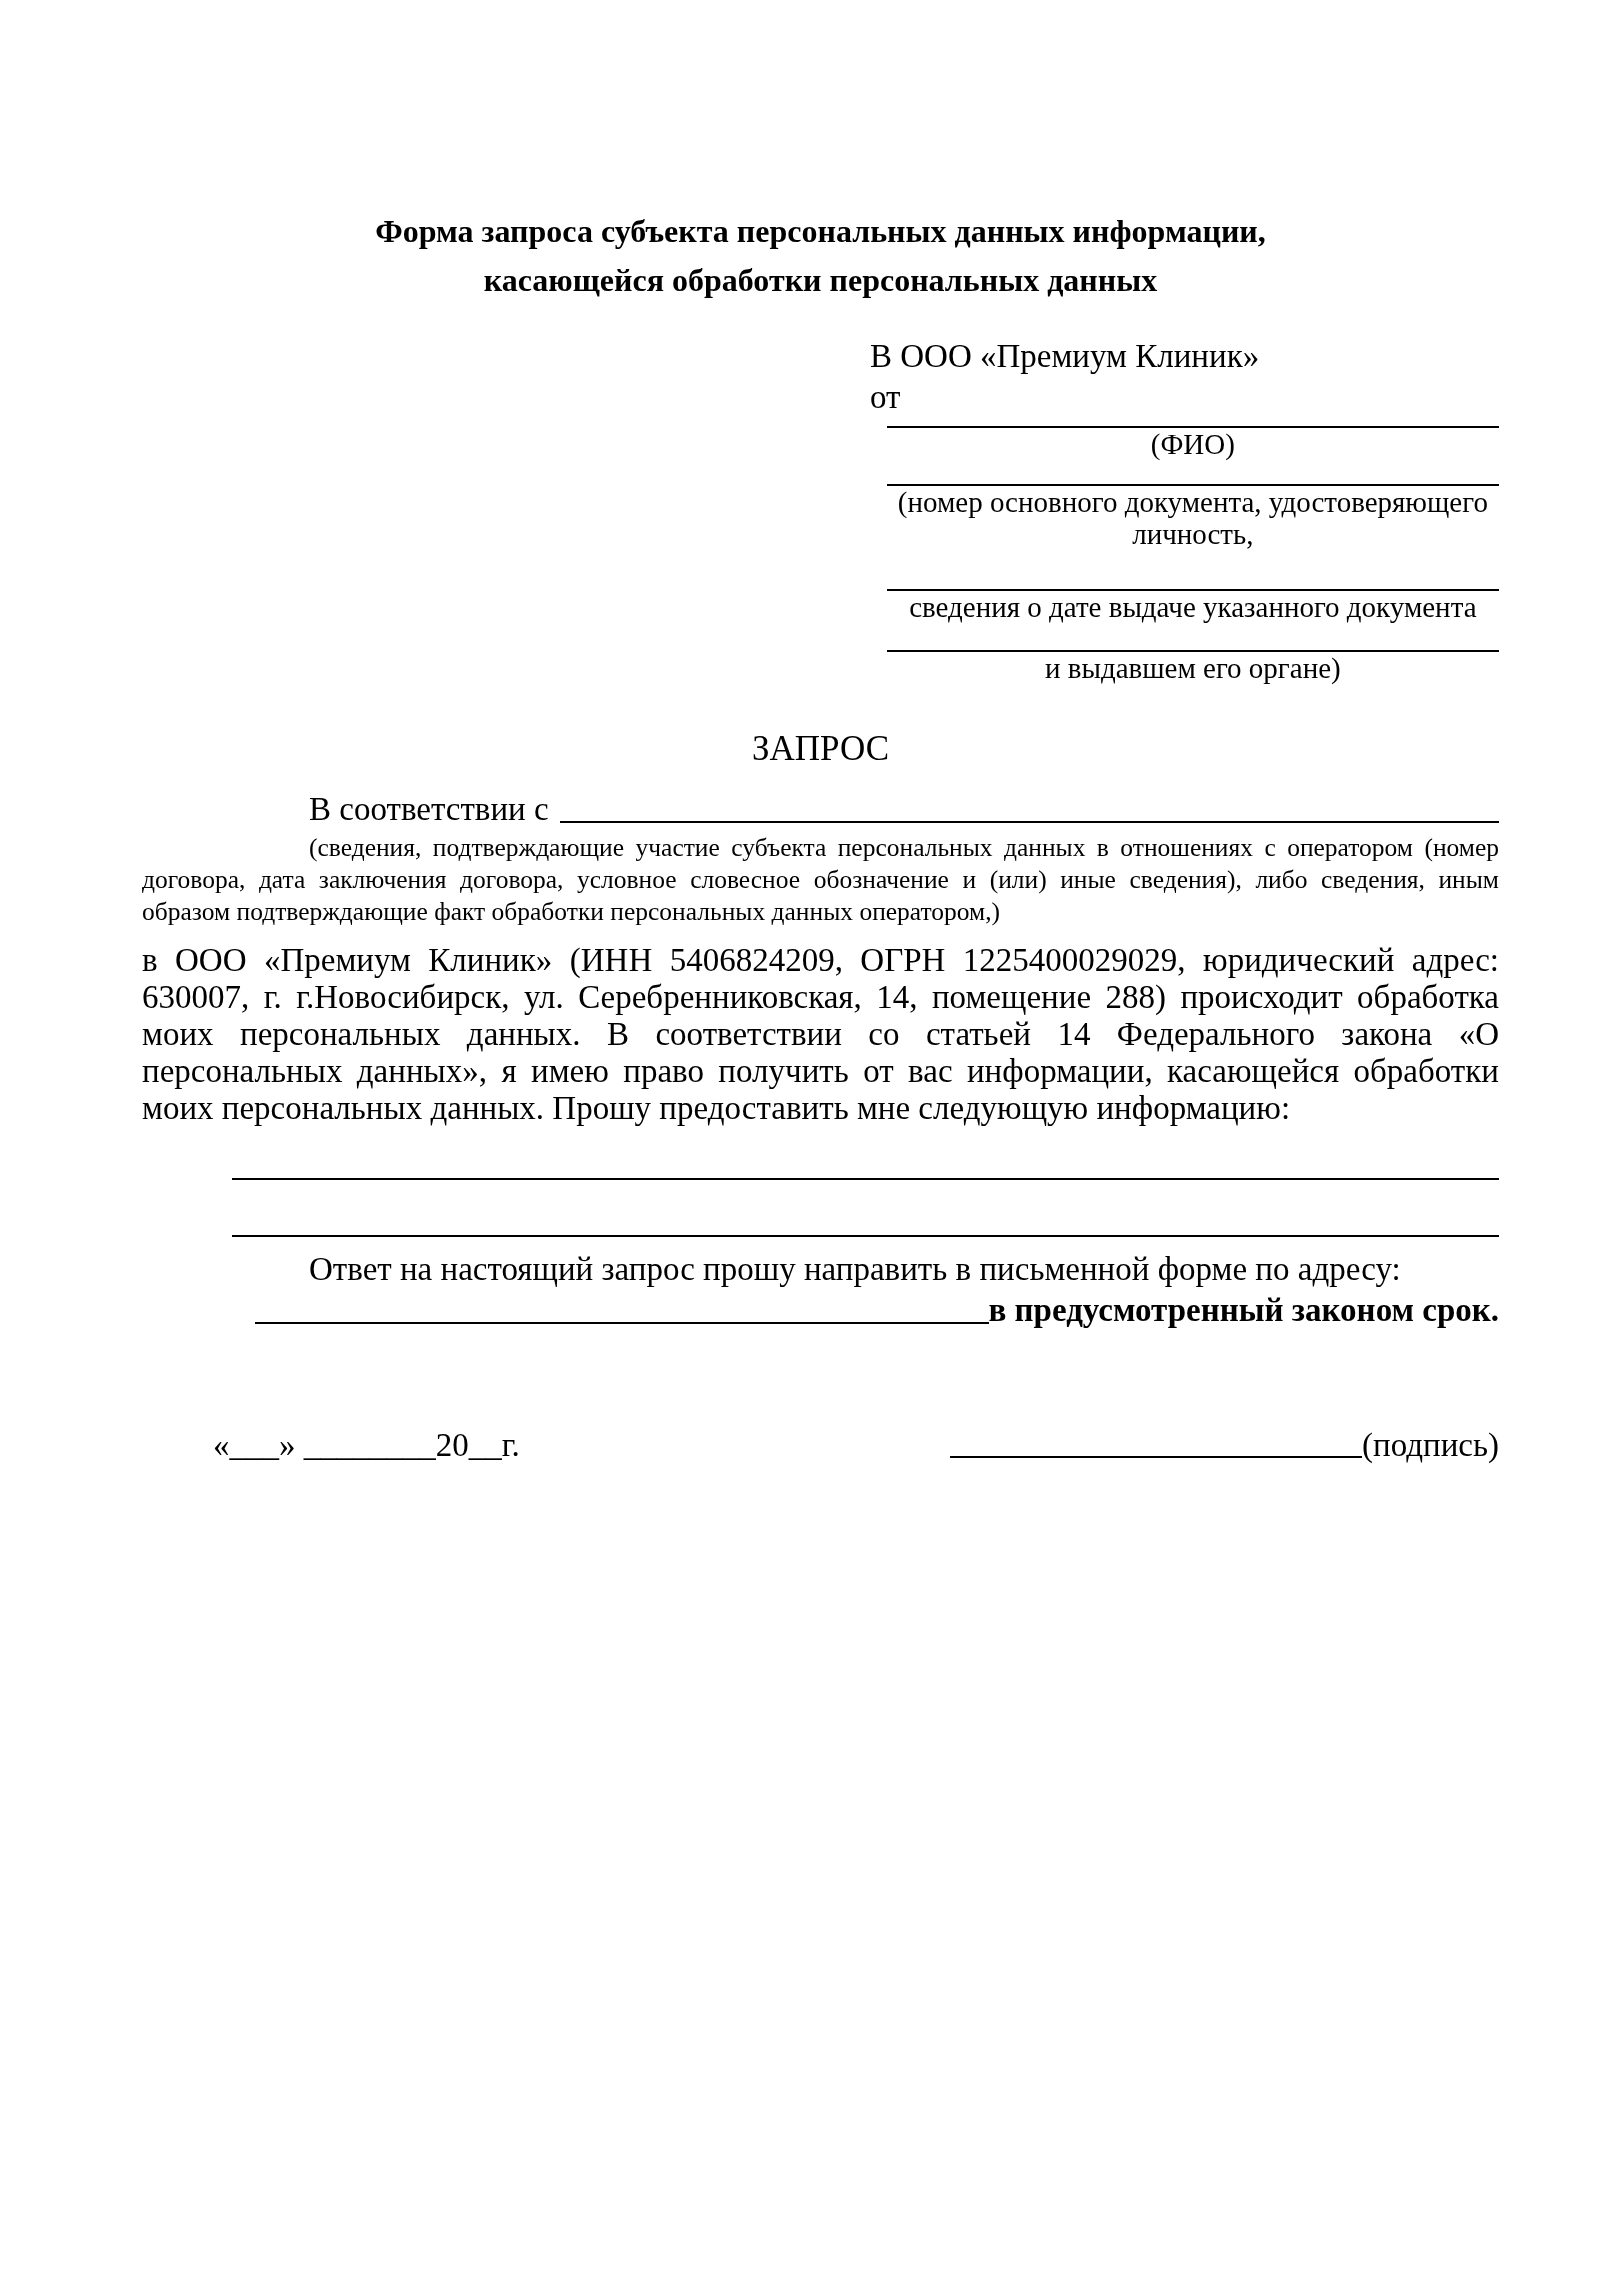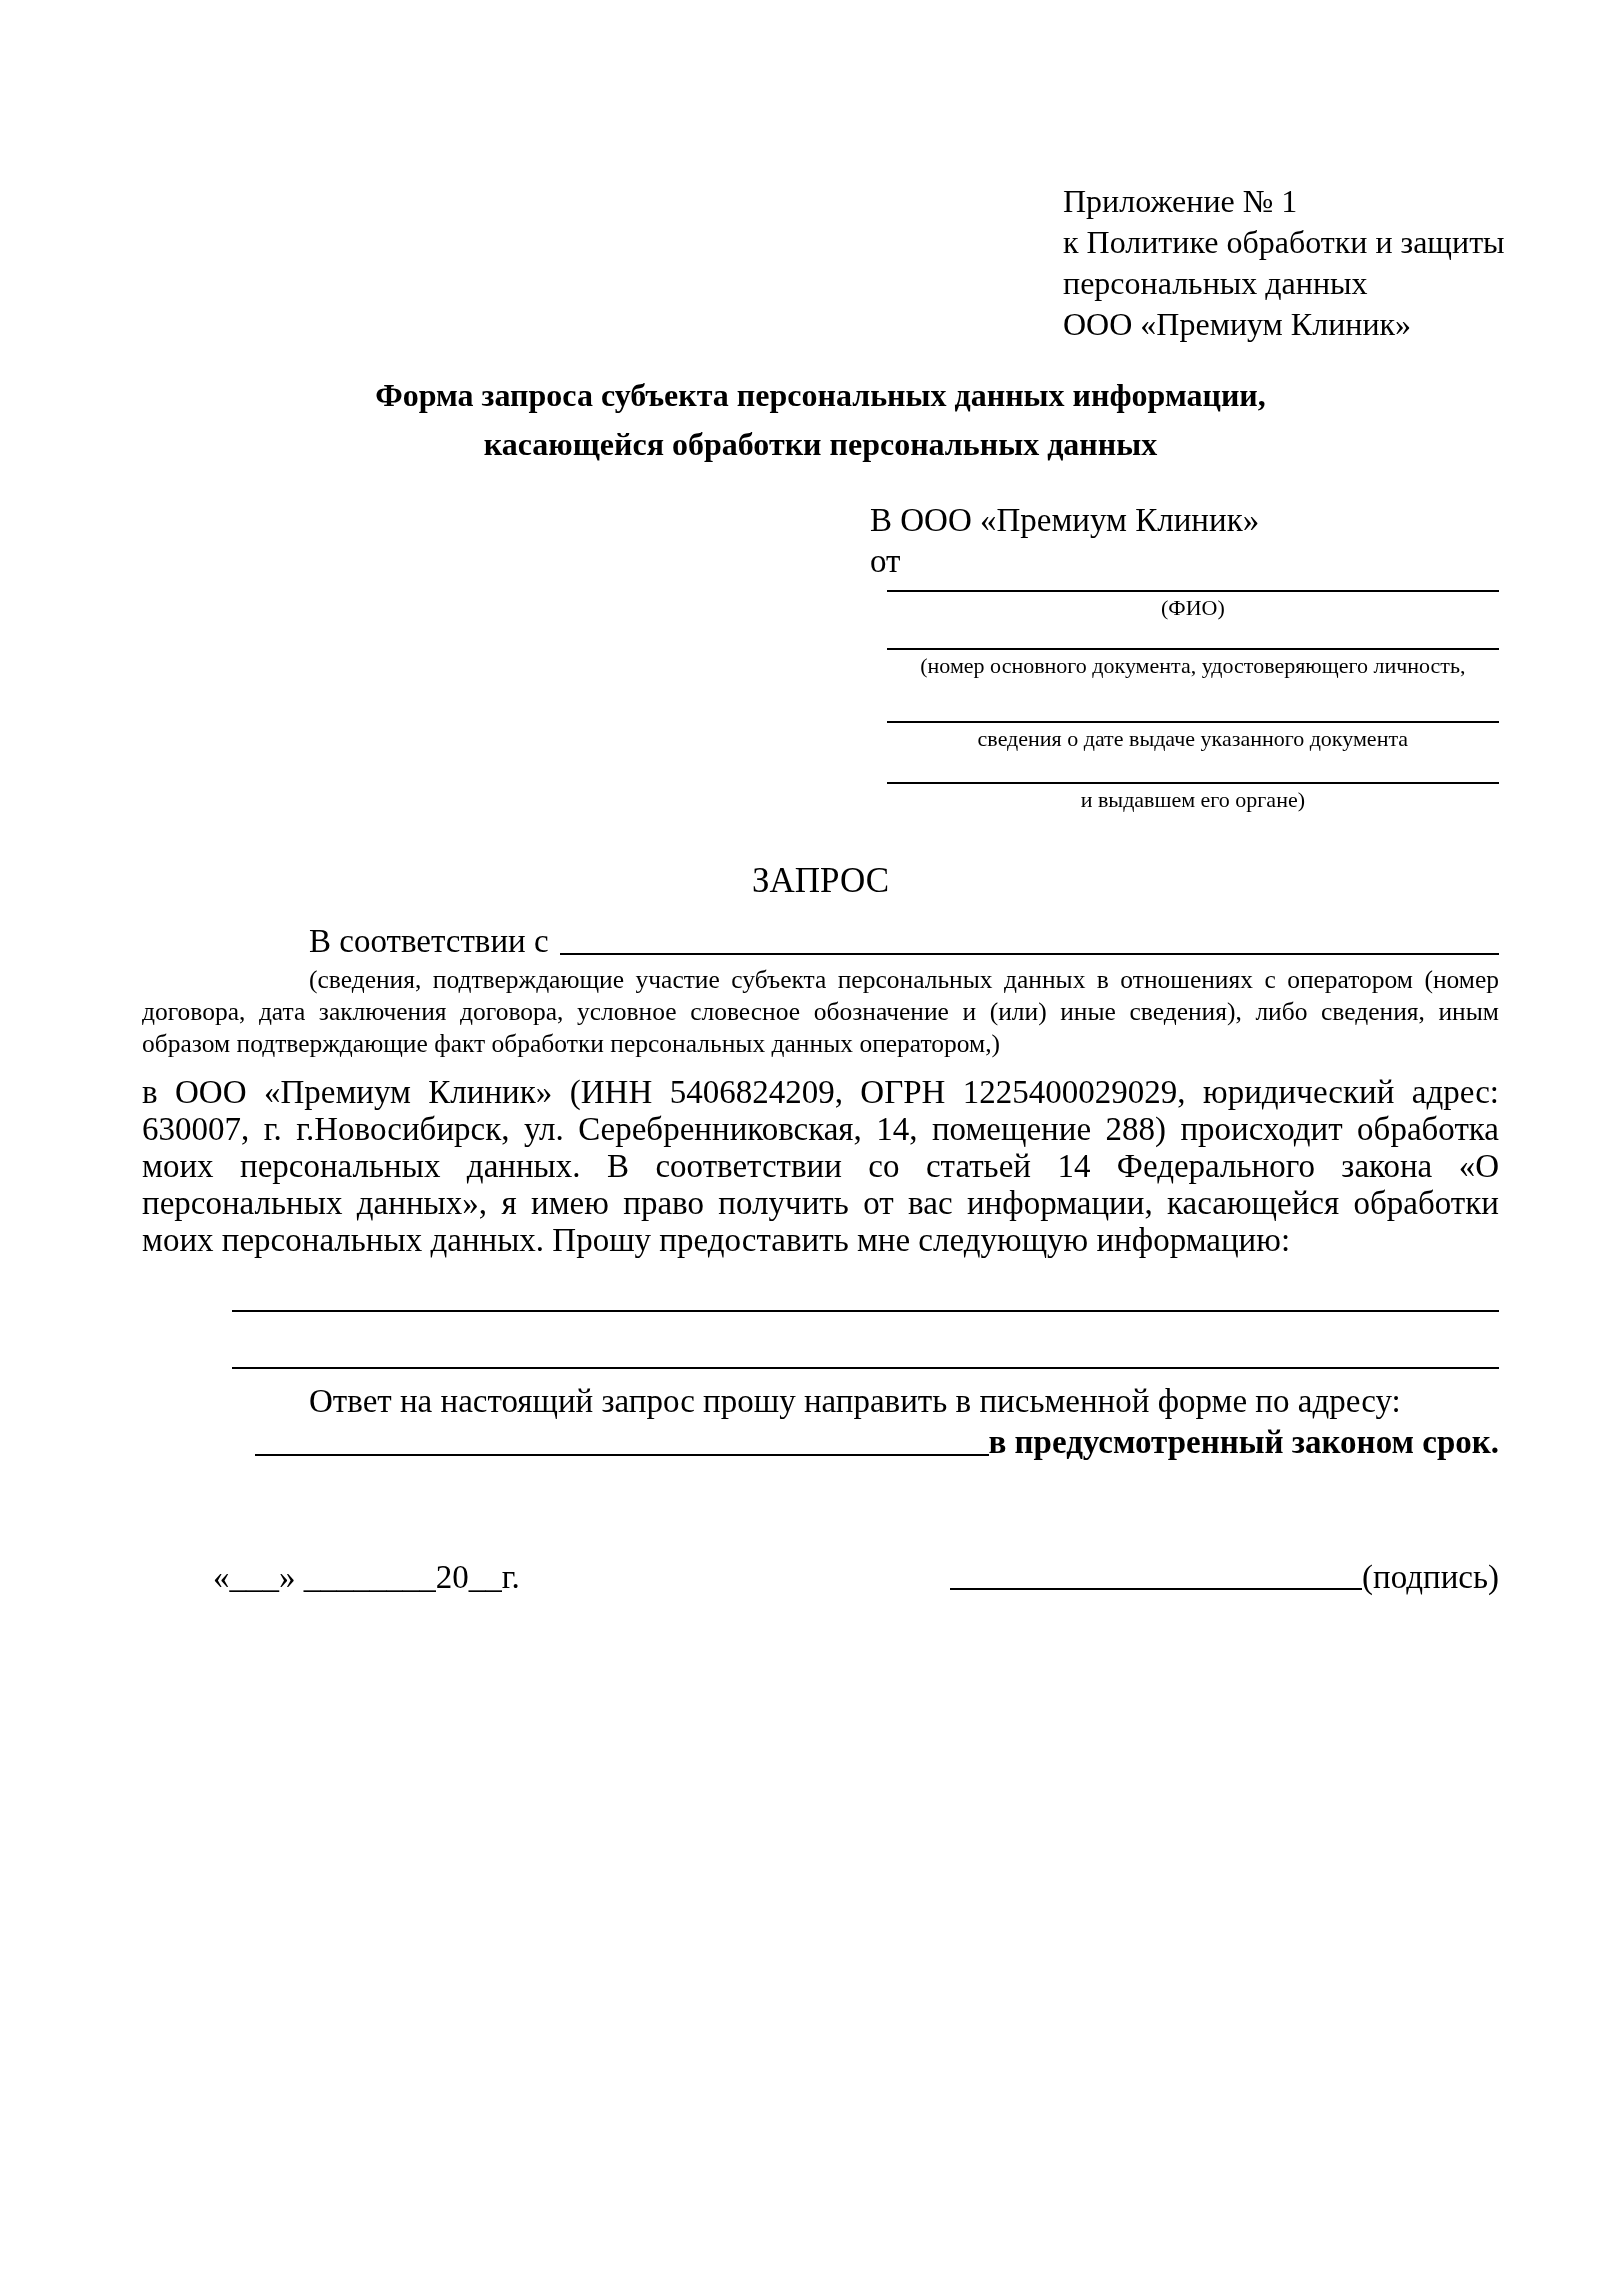--- a/index.html
+++ b/index.html
@@ -45,21 +45,21 @@
     border-bottom: 2.9px solid #000;
     margin-left: 16.7px;
     height: 0;
   }
   .rule-1 { margin-top: 8.8px; }
   .rule-2 { margin-top: 23.5px; }
   .rule-3 { margin-top: 39px; }
   .rule-4 { margin-top: 27.4px; }
   .field-caption {
     text-align: center;
-    font-size: 22px;
+    font-size: 29px;
     line-height: 32px;
     margin-left: 16.7px;
   }
   .request-heading {
     margin-top: 43px;
     text-align: center;
     font-size: 35px;
     line-height: 43px;
   }
   .accordance {
@@ -122,26 +122,20 @@
     border-bottom: 2.9px solid #000;
     margin-bottom: 7.8px;
   }
   .sign-caption { white-space: nowrap; }
 </style>
 </head>
 <body>
 
 <div class="page">
 
-  <div class="appendix-header">
-    <div>Приложение № 1</div>
-    <div>к Политике обработки и защиты</div>
-    <div>персональных данных</div>
-    <div>ООО «Премиум Клиник»</div>
-  </div>
 
   <div class="form-title">
     <div>Форма запроса субъекта персональных данных информации,</div>
     <div>касающейся обработки персональных данных</div>
   </div>
 
   <div class="addressee">
     <div class="to-line">В ООО «Премиум Клиник»</div>
     <div class="from-line">от</div>
 

